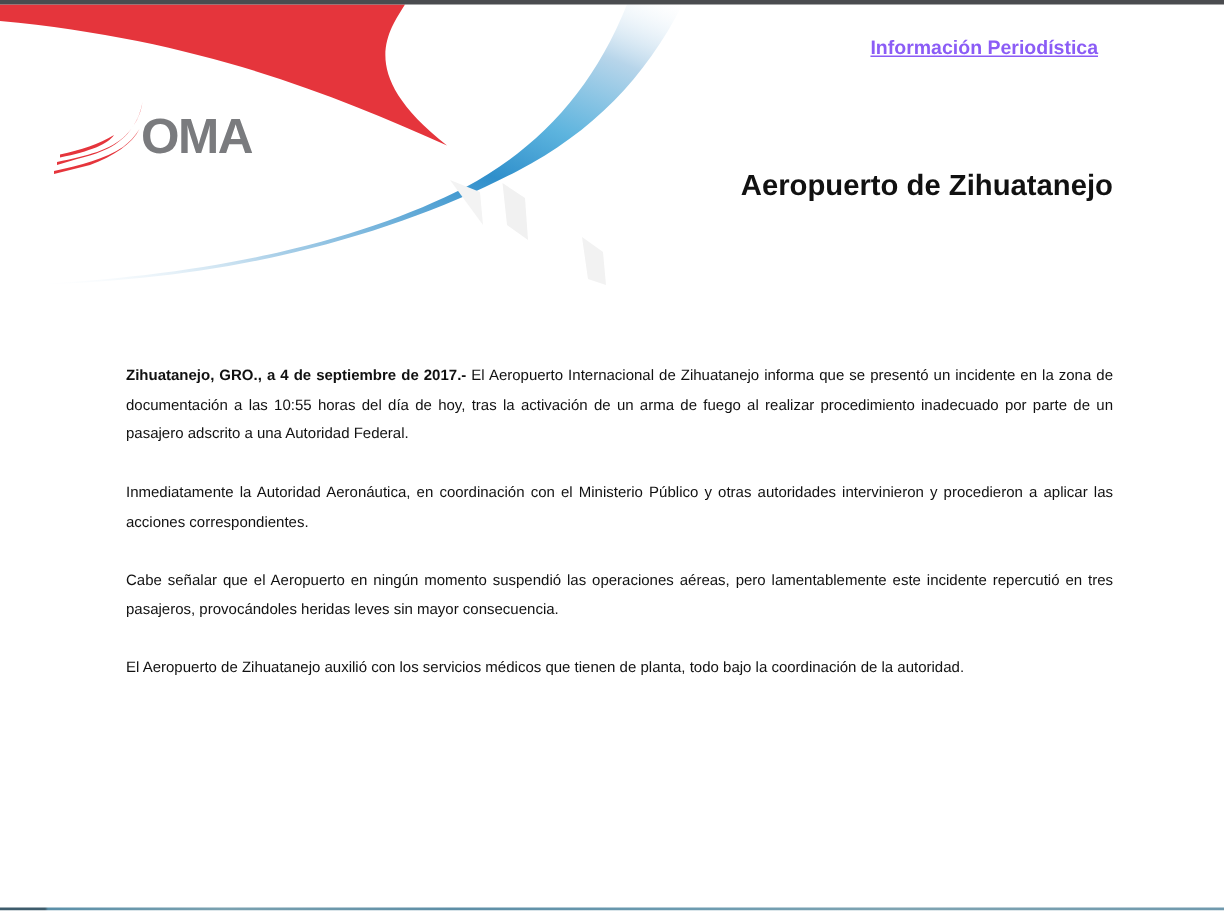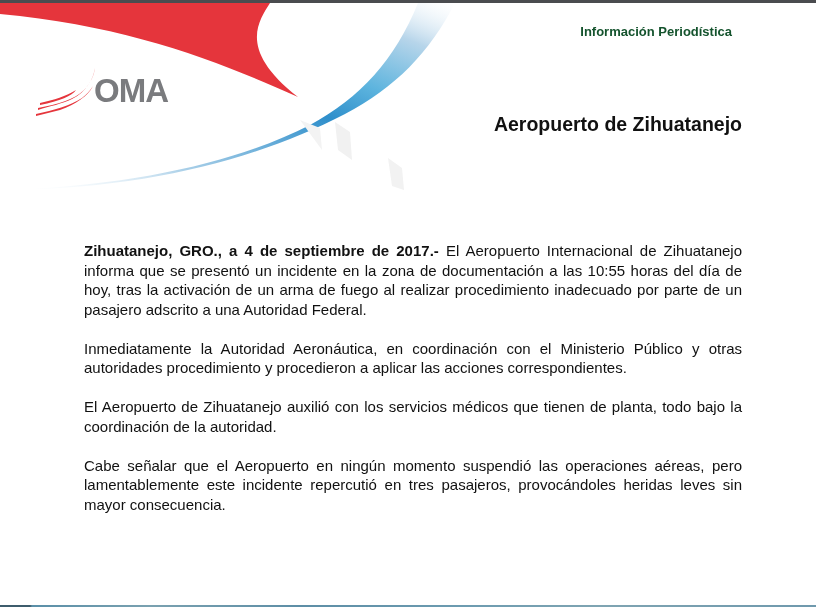--- a/index.html
+++ b/index.html
@@ -9,26 +9,26 @@
     .top-strip { position: absolute; left: 0; top: 0; width: 816px; height: 3px; background: #4a4c4f; z-index: 5; }
     .bottom-line { position: absolute; left: 0; bottom: 0; width: 816px; height: 2px;
       background: linear-gradient(90deg, #3e5c6c 0px, #3e5c6c 30px, #5a8fa8 32px, #7aa1b0 150px, #5d8ea6 300px, #6c9bb0 460px, #7fa4b2 600px, #6f99ad 816px); z-index: 5; }
 
     .header-art { position: absolute; left: 0; top: 0; width: 816px; height: 210px; z-index: 1; }
 
     .logo { position: absolute; left: 36px; top: 66px; width: 160px; height: 52px; z-index: 3; }
     .logo-text { position: absolute; left: 58px; top: 8px; font-family: "Liberation Sans", sans-serif; font-weight: bold; 
       font-size: 33px; letter-spacing: -1px; color: #7a7b7e; line-height: 1; }
 
-    .info-label { position: absolute; right: 84px; top: 24px; font-size: 13px; font-weight: bold; color: #14532d; z-index: 3; }
+    .info-label { position: absolute; right: 84px; top: 24px; font-size: 13px; font-weight: bold; color: #8b5cf6; z-index: 3; text-decoration: underline; }
 
     .title { position: absolute; right: 74px; top: 112px; text-align: right; font-size: 19.5px; font-weight: bold; line-height: 25px; color: #111; z-index: 3; }
 
     .content { position: absolute; left: 84px; top: 241px; width: 658px; z-index: 3; }
-    .content p { font-size: 15px; line-height: 19.5px; text-align: justify; margin-bottom: 19.5px; color: #111; }
+    .content p { font-size: 10px; line-height: 19.5px; text-align: justify; margin-bottom: 19.5px; color: #111; }
     .content p strong { font-weight: bold; }
   </style>
 </head>
 <body>
 
 <div class="top-strip"></div>
 
 <svg class="header-art" viewBox="0 0 816 210" xmlns="http://www.w3.org/2000/svg">
   <defs>
     <linearGradient id="blueSwoosh" x1="0" y1="1" x2="1" y2="0">
@@ -74,18 +74,18 @@
 </div>
 
 <div class="info-label">Información Periodística</div>
 
 <div class="title">
   <div>Aeropuerto de Zihuatanejo</div>
 </div>
 
 <div class="content">
   <p><strong>Zihuatanejo, GRO., a 4 de septiembre de 2017.-</strong><span> El Aeropuerto Internacional de Zihuatanejo informa que se presentó un incidente en la zona de documentación a las 10:55 horas del día de hoy, tras la activación de un arma de fuego al realizar procedimiento inadecuado por parte de un pasajero adscrito a una Autoridad Federal.</span></p>
-  <p>Inmediatamente la Autoridad Aeronáutica, en coordinación con el Ministerio Público y otras autoridades procedimiento y procedieron a aplicar las acciones correspondientes.</p>
+  <p>Inmediatamente la Autoridad Aeronáutica, en coordinación con el Ministerio Público y otras autoridades intervinieron y procedieron a aplicar las acciones correspondientes.</p>
+  <p>Cabe señalar que el Aeropuerto en ningún momento suspendió las operaciones aéreas, pero lamentablemente este incidente repercutió en tres pasajeros, provocándoles heridas leves sin mayor consecuencia.</p>
   <p>El Aeropuerto de Zihuatanejo auxilió con los servicios médicos que tienen de planta, todo bajo la coordinación de la autoridad.</p>
-  <p>Cabe señalar que el Aeropuerto en ningún momento suspendió las operaciones aéreas, pero lamentablemente este incidente repercutió en tres pasajeros, provocándoles heridas leves sin mayor consecuencia.</p>
 </div>
 
 <div class="bottom-line"></div>
 
 </body></html>

